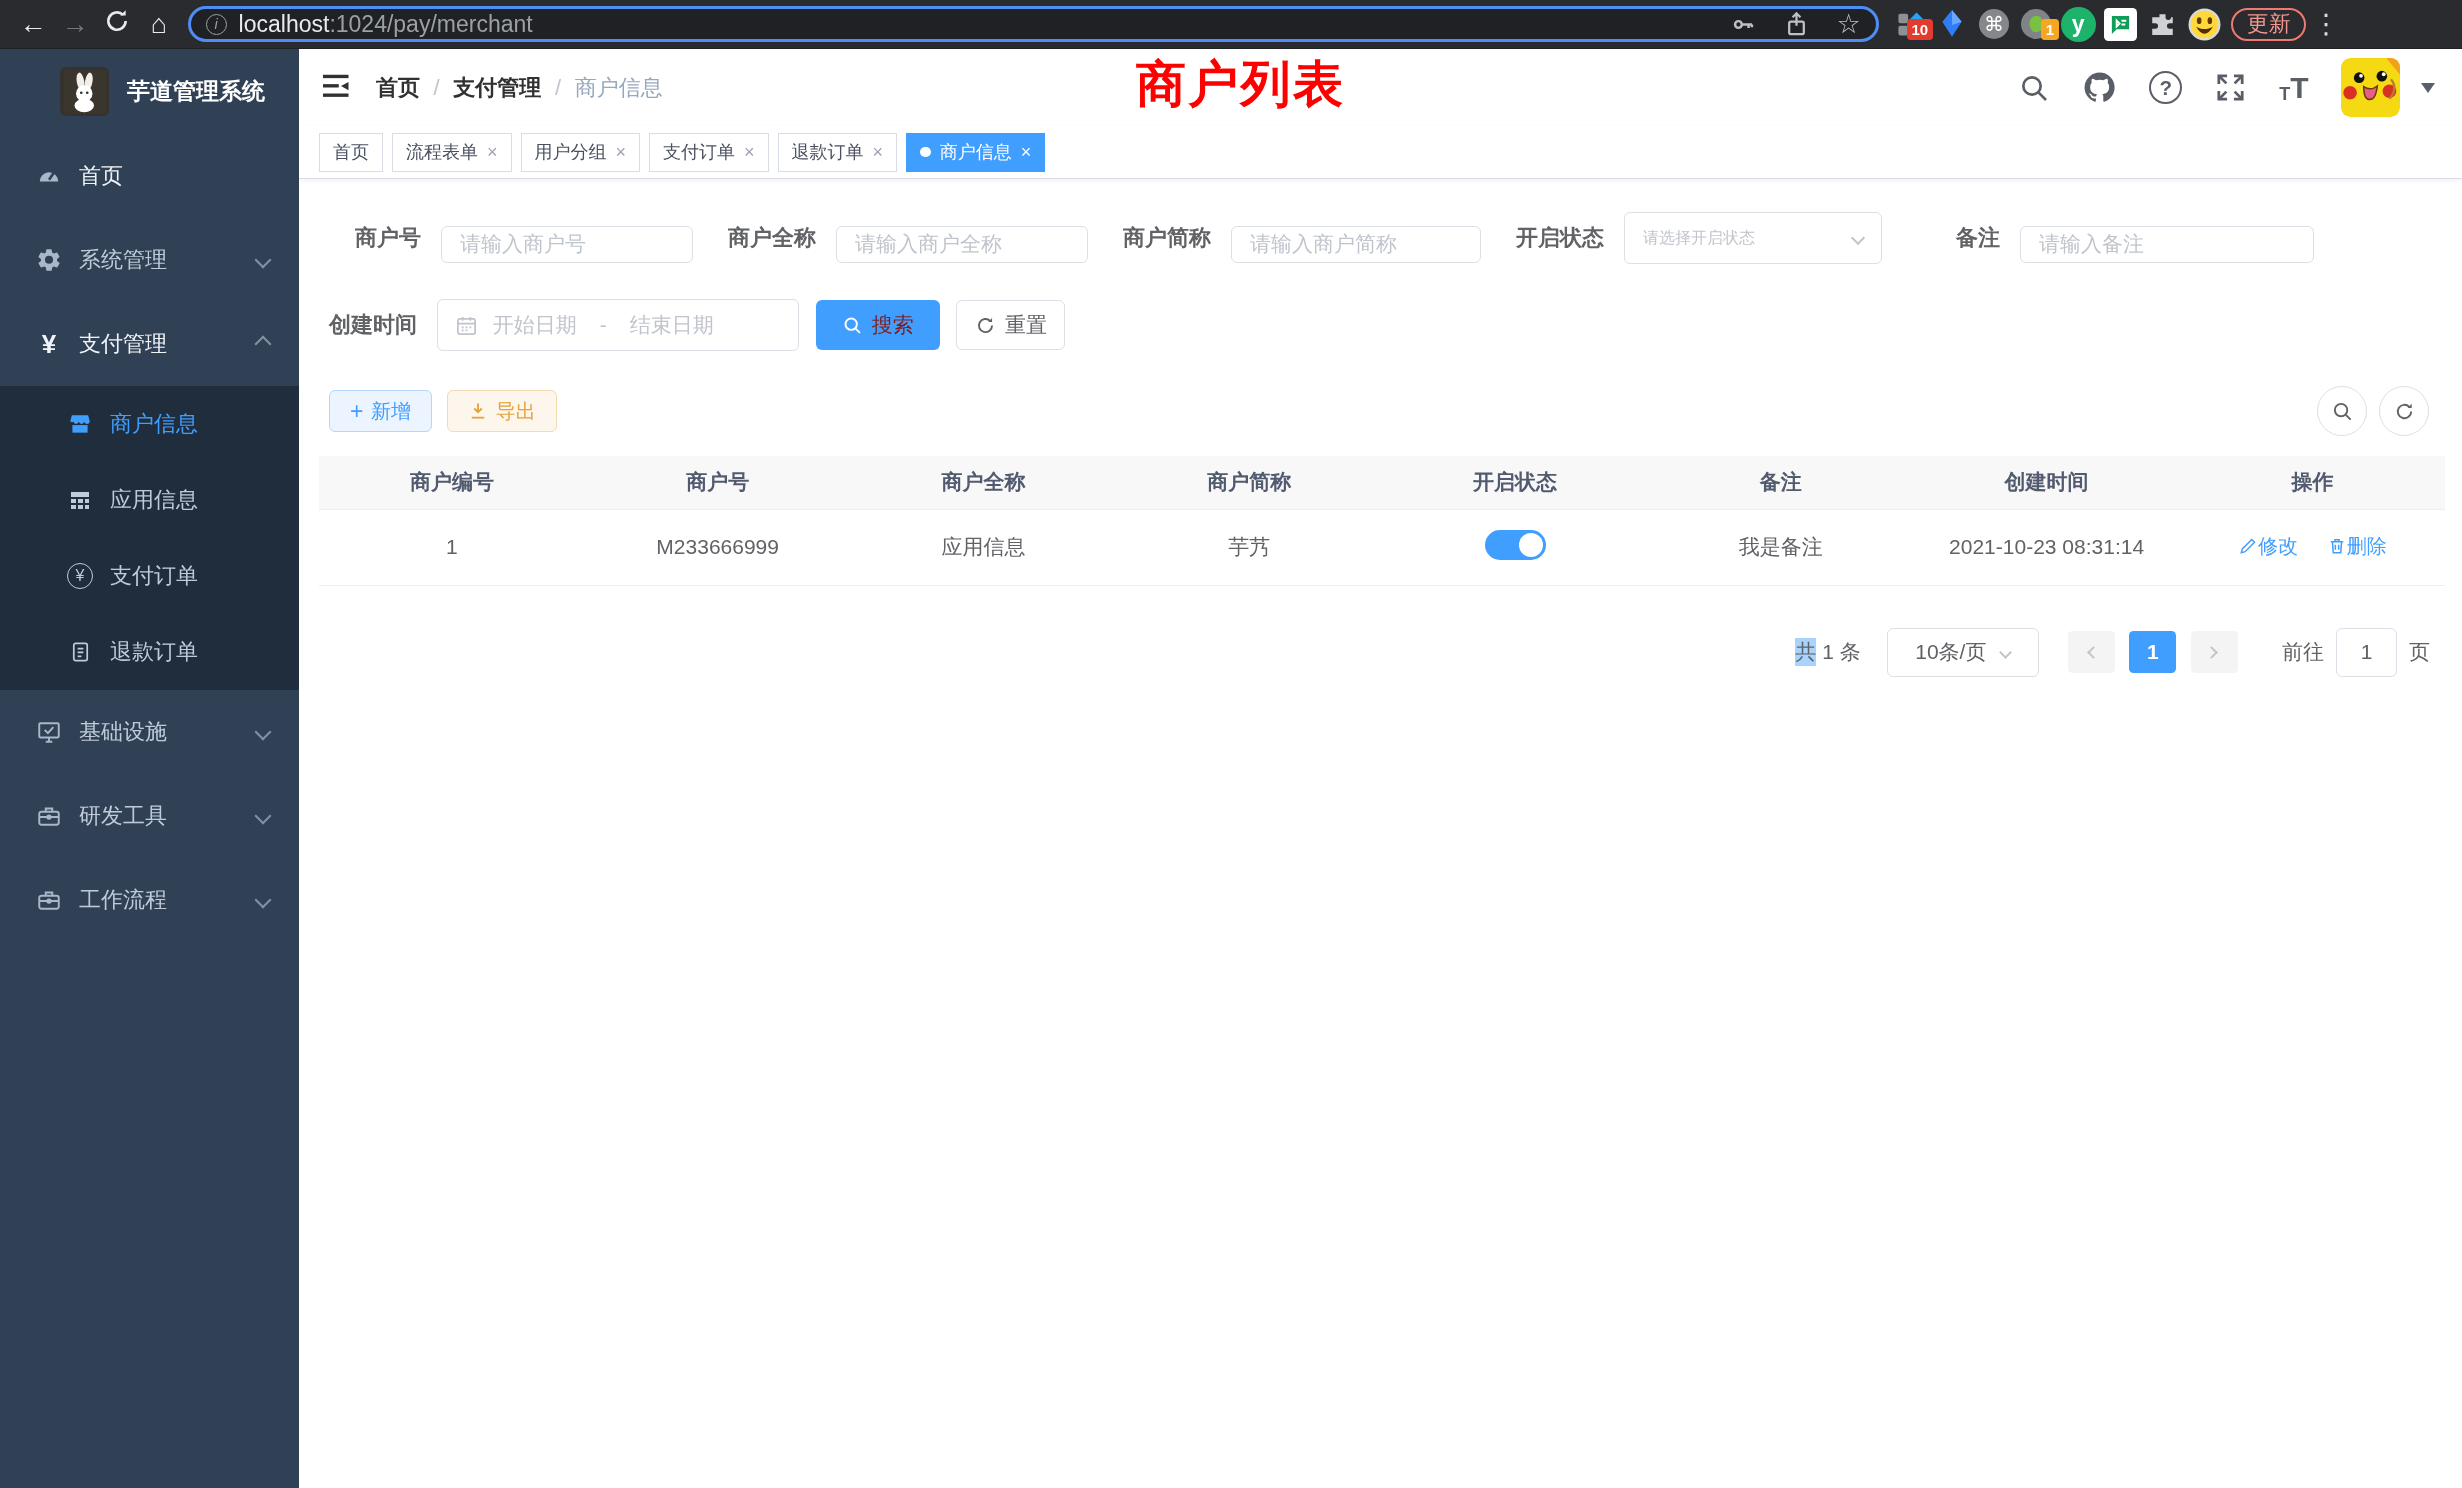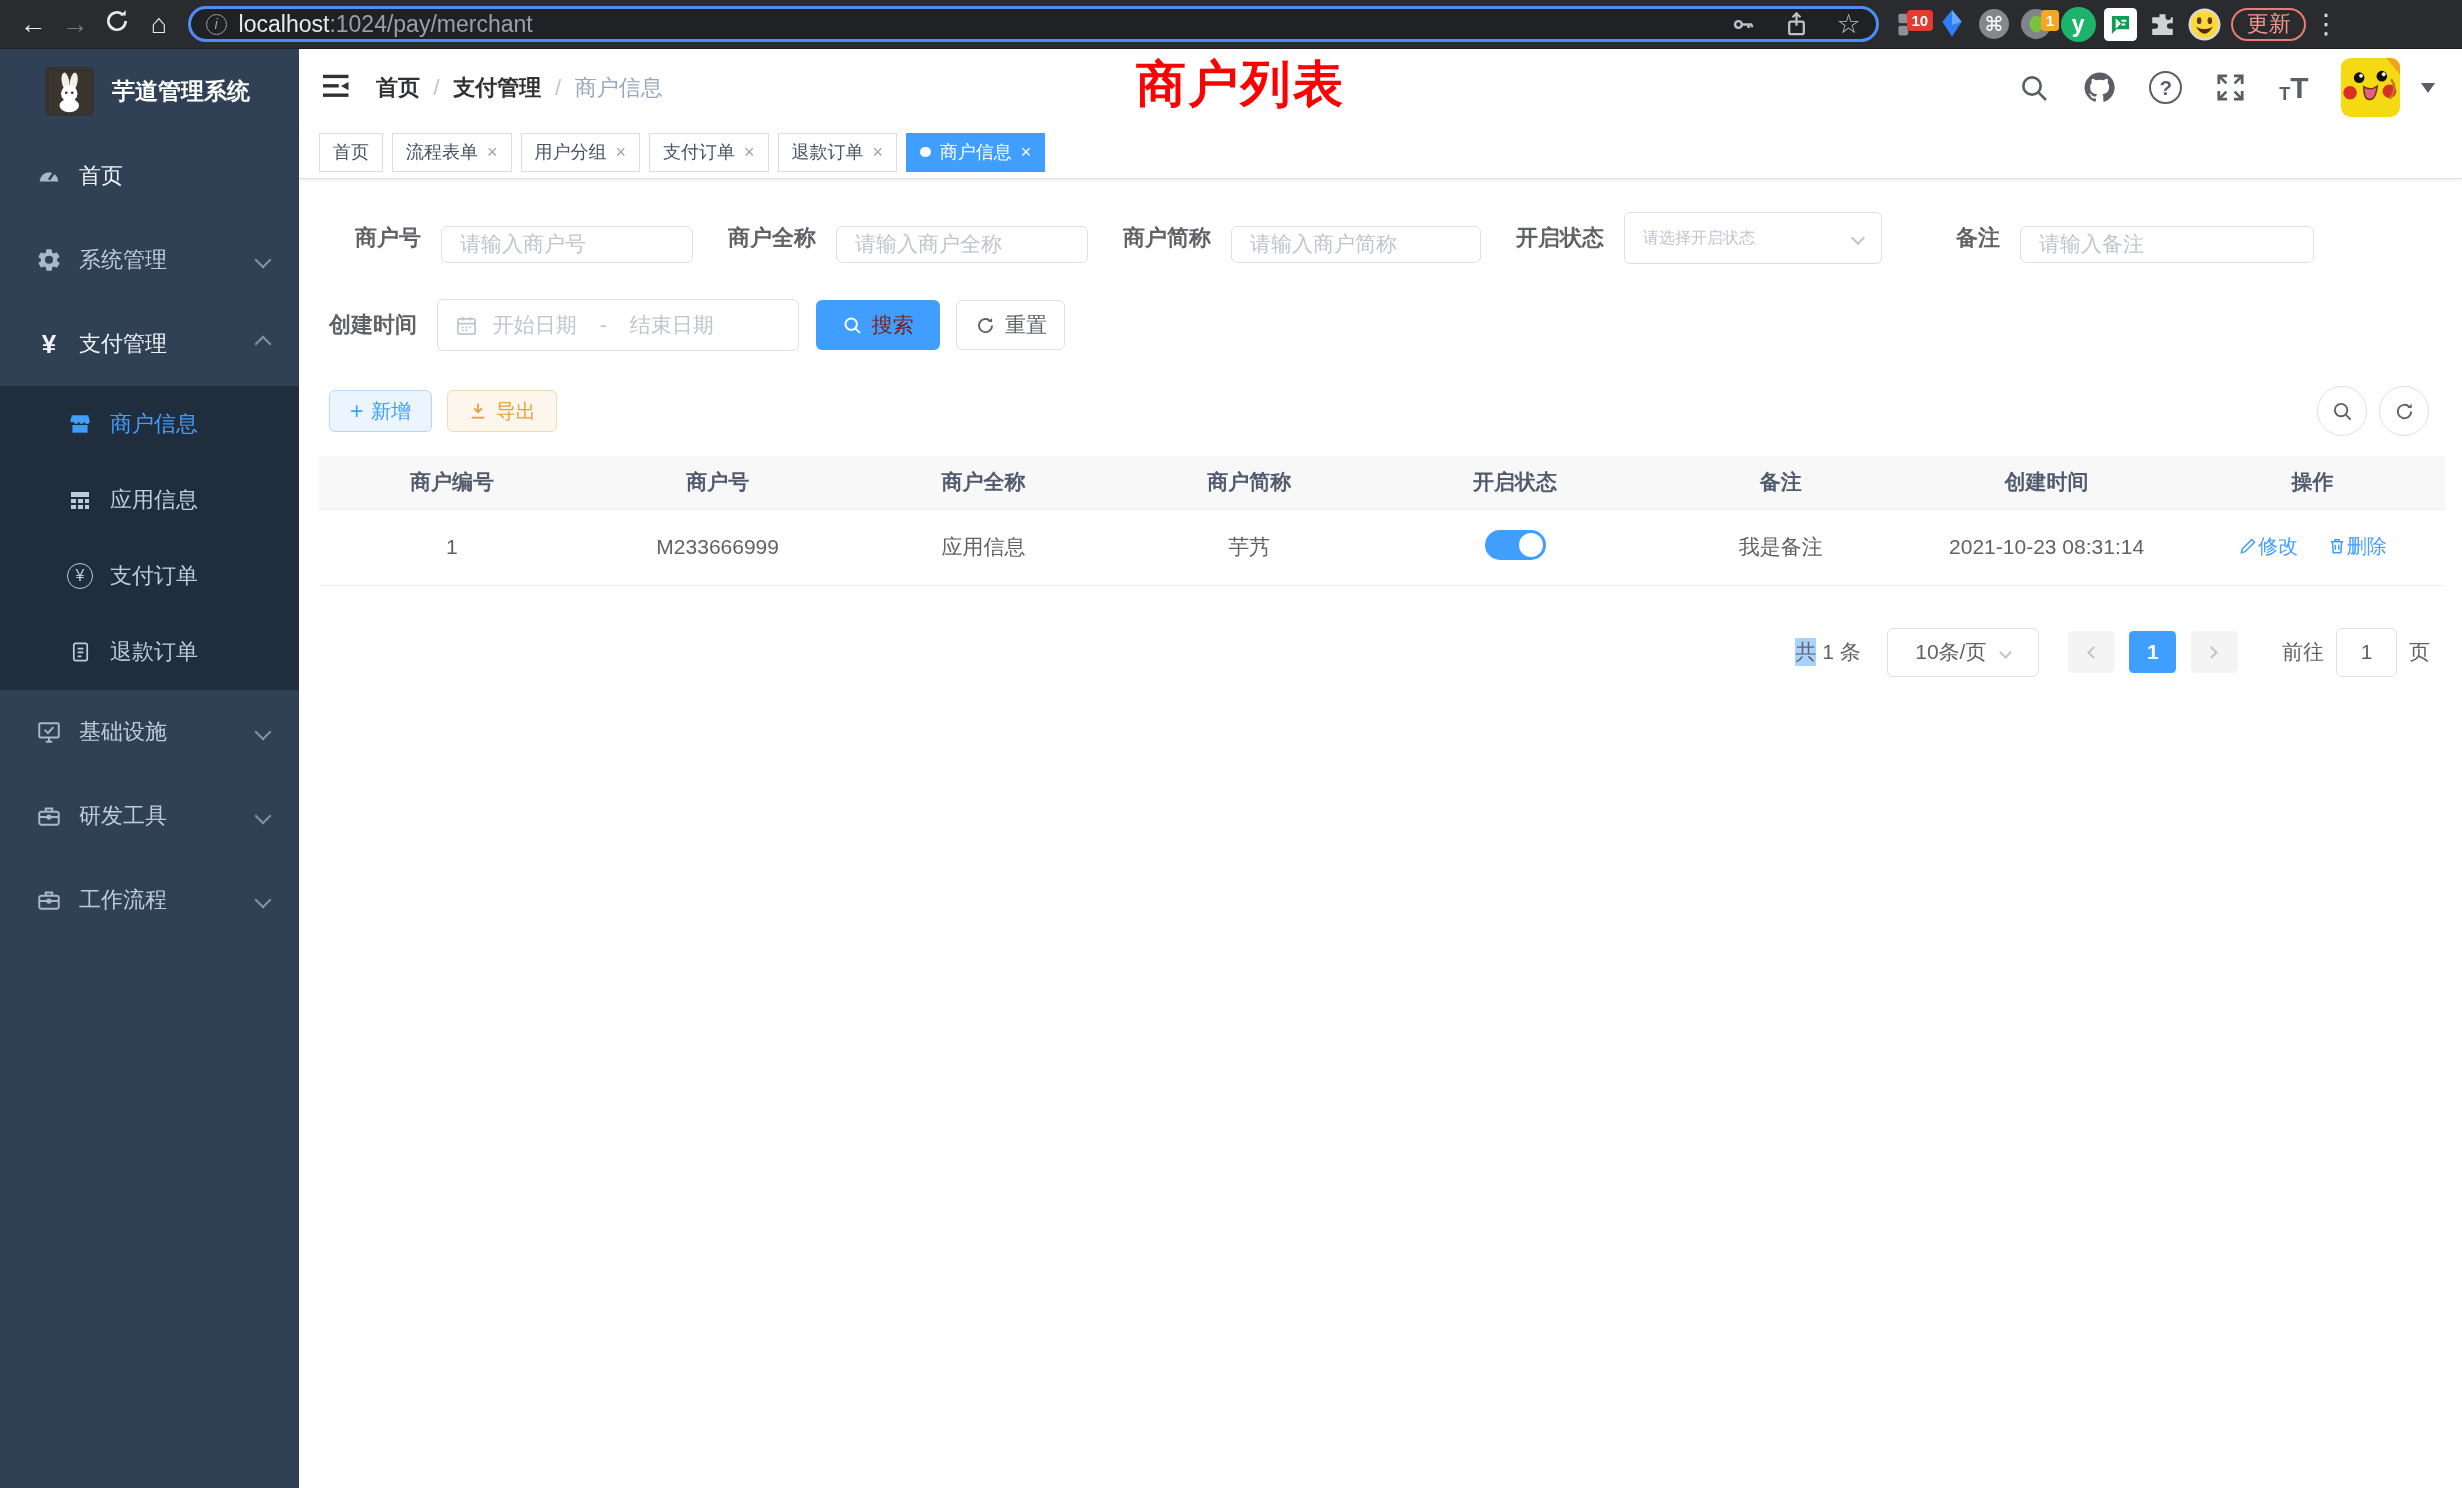--- a/index.html
+++ b/index.html
@@ -13,30 +13,30 @@
   .urlbar { width:1691px; height:36px; margin-left:7.6px; background:#202124; border:3px solid #4e8df6; border-radius:20px; display:flex; align-items:center; padding:0 15px; }
   .info-c { width:21px; height:21px; border:1.5px solid #9aa0a6; border-radius:50%; color:#9aa0a6; font-size:14.4px; display:flex; align-items:center; justify-content:center; font-style:italic; flex:none; }
   .url-text { margin-left:12px; font-size:23px; white-space:nowrap; }
   .url-host { color:#e8eaed; }
   .url-path { color:#9aa0a6; }
   .urlbar .sp { flex:1; }
   .urlbar svg { flex:none; }
   .star { color:#bdc1c6; font-size:27px; margin-left:26px; }
   .exts { display:flex; align-items:center; margin-left:12px; gap:3px; }
   .ext { width:39px; height:42px; display:flex; align-items:center; justify-content:center; position:relative; }
-  .badge { position:absolute; bottom:14px; right:-3px; font-size:15px; line-height:1; padding:3px 4.5px; border-radius:3.8px; color:#fff; font-weight:700; }
+  .badge { position:absolute; bottom:5px; right:-3px; font-size:15px; line-height:1; padding:3px 4.5px; border-radius:3.8px; color:#fff; font-weight:700; }
   .badge.red { background:#e33b2e; }
   .badge.orange { background:#f5a623; }
   .circle-ext { width:30px; height:30px; border-radius:50%; display:flex; align-items:center; justify-content:center; }
   .update-pill { height:33px; padding:0 13.6px; border:2.3px solid #ee7b73; color:#f2968f; border-radius:18px; font-size:22px; display:flex; align-items:center; margin:0 6px 0 7.6px; }
   .dots { font-size:27px; color:#dadce0; width:23px; text-align:center; }
 
   
   .sidebar { position:absolute; top:49px; left:0; width:299px; bottom:0; background:#304156; }
-  .logo-row { height:85px; display:flex; align-items:center; padding-left:45px; }
+  .logo-row { height:85px; display:flex; align-items:center; padding-left:60px; }
   .logo-img { width:49px; height:49px; border-radius:6px; background:#35322f; display:flex; align-items:center; justify-content:center; overflow:hidden; }
   .app-title { margin-left:18px; font-size:23px; font-weight:700; color:#fff; }
   .mi { height:84px; display:flex; align-items:center; padding:0 30px 0 34px; font-size:22px; color:#bfcbd9; cursor:pointer; }
   .mi.bright { color:#f0f3f8; }
   .mi .ic { width:30px; display:flex; justify-content:center; align-items:center; color:#aab7c9; }
   .mi .lbl { margin-left:15px; }
   .chev { width:12px; height:12px; border-right:2.3px solid currentColor; border-bottom:2.3px solid currentColor; }
   .chev.down { transform:rotate(45deg); }
   .chev.up { transform:rotate(-135deg); }
   .mi .chev { margin-left:auto; color:#8391a5; }

